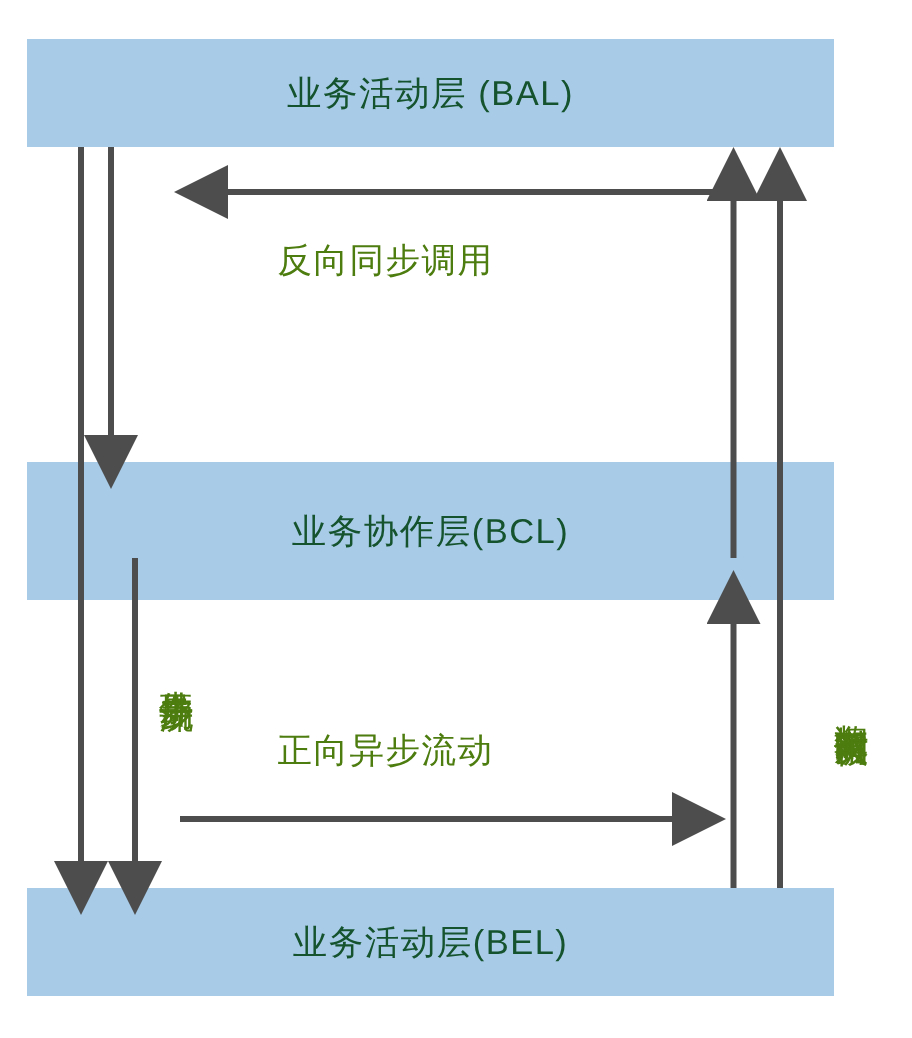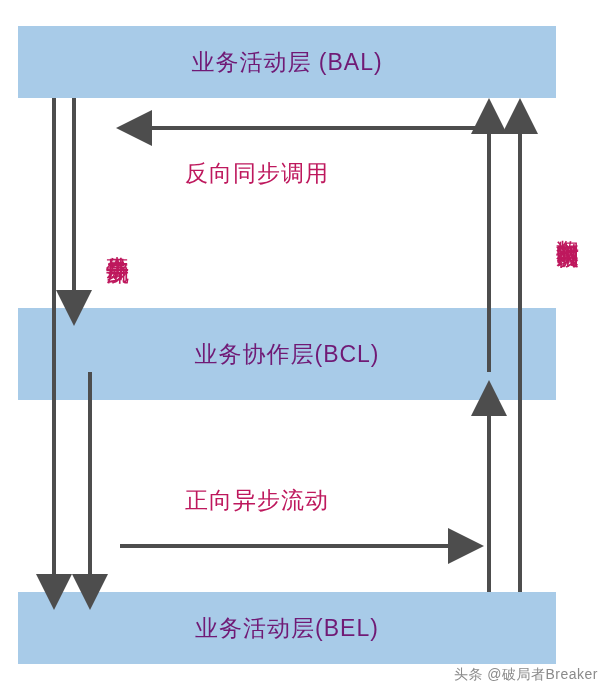--- a/index.html
+++ b/index.html
@@ -19,34 +19,35 @@
     left: 0; top: 0;
     width: 608px;
     height: 692px;
   }
   .layer-band {
     position: absolute;
     background: #a8cbe8;
     display: flex;
     align-items: center;
     justify-content: center;
-    color: #701a75;
+    color: #14532d;
     font-size: 23px;
     letter-spacing: 1px;
   }
   #band-bal { left: 18px; top: 26px; width: 538px; height: 72px; }
   #band-bcl { left: 18px; top: 308px; width: 538px; height: 92px; }
   #band-bel { left: 18px; top: 592px; width: 538px; height: 72px; }
 
   .edge-label {
     position: absolute;
-    color: #be185d;
+    color: #4d7c0f;
     font-size: 23px;
     letter-spacing: 1px;
     white-space: nowrap;
+    text-align: right;
   }
   .vertical-label {
     writing-mode: vertical-rl;
     text-orientation: upright;
     line-height: 1.0;
   }
   #label-reverse-sync { left: 185px; top: 158px; }
   #label-forward-async { left: 185px; top: 485px; }
   #label-event-async {
     left: 106px; top: 238px;
@@ -114,15 +115,14 @@
   </svg>
 
   <div class="edge-label" id="label-reverse-sync">反向同步调用</div>
 
   <div class="edge-label" id="label-forward-async">正向异步流动</div>
 
   <div class="edge-label vertical-label" id="label-event-async">事件异步流动</div>
 
   <div class="edge-label vertical-label" id="label-data-realtime">数据实时被调用</div>
 
-  <div class="watermark">头条 @破局者Breaker</div>
 
 </div>
 
 </body></html>

